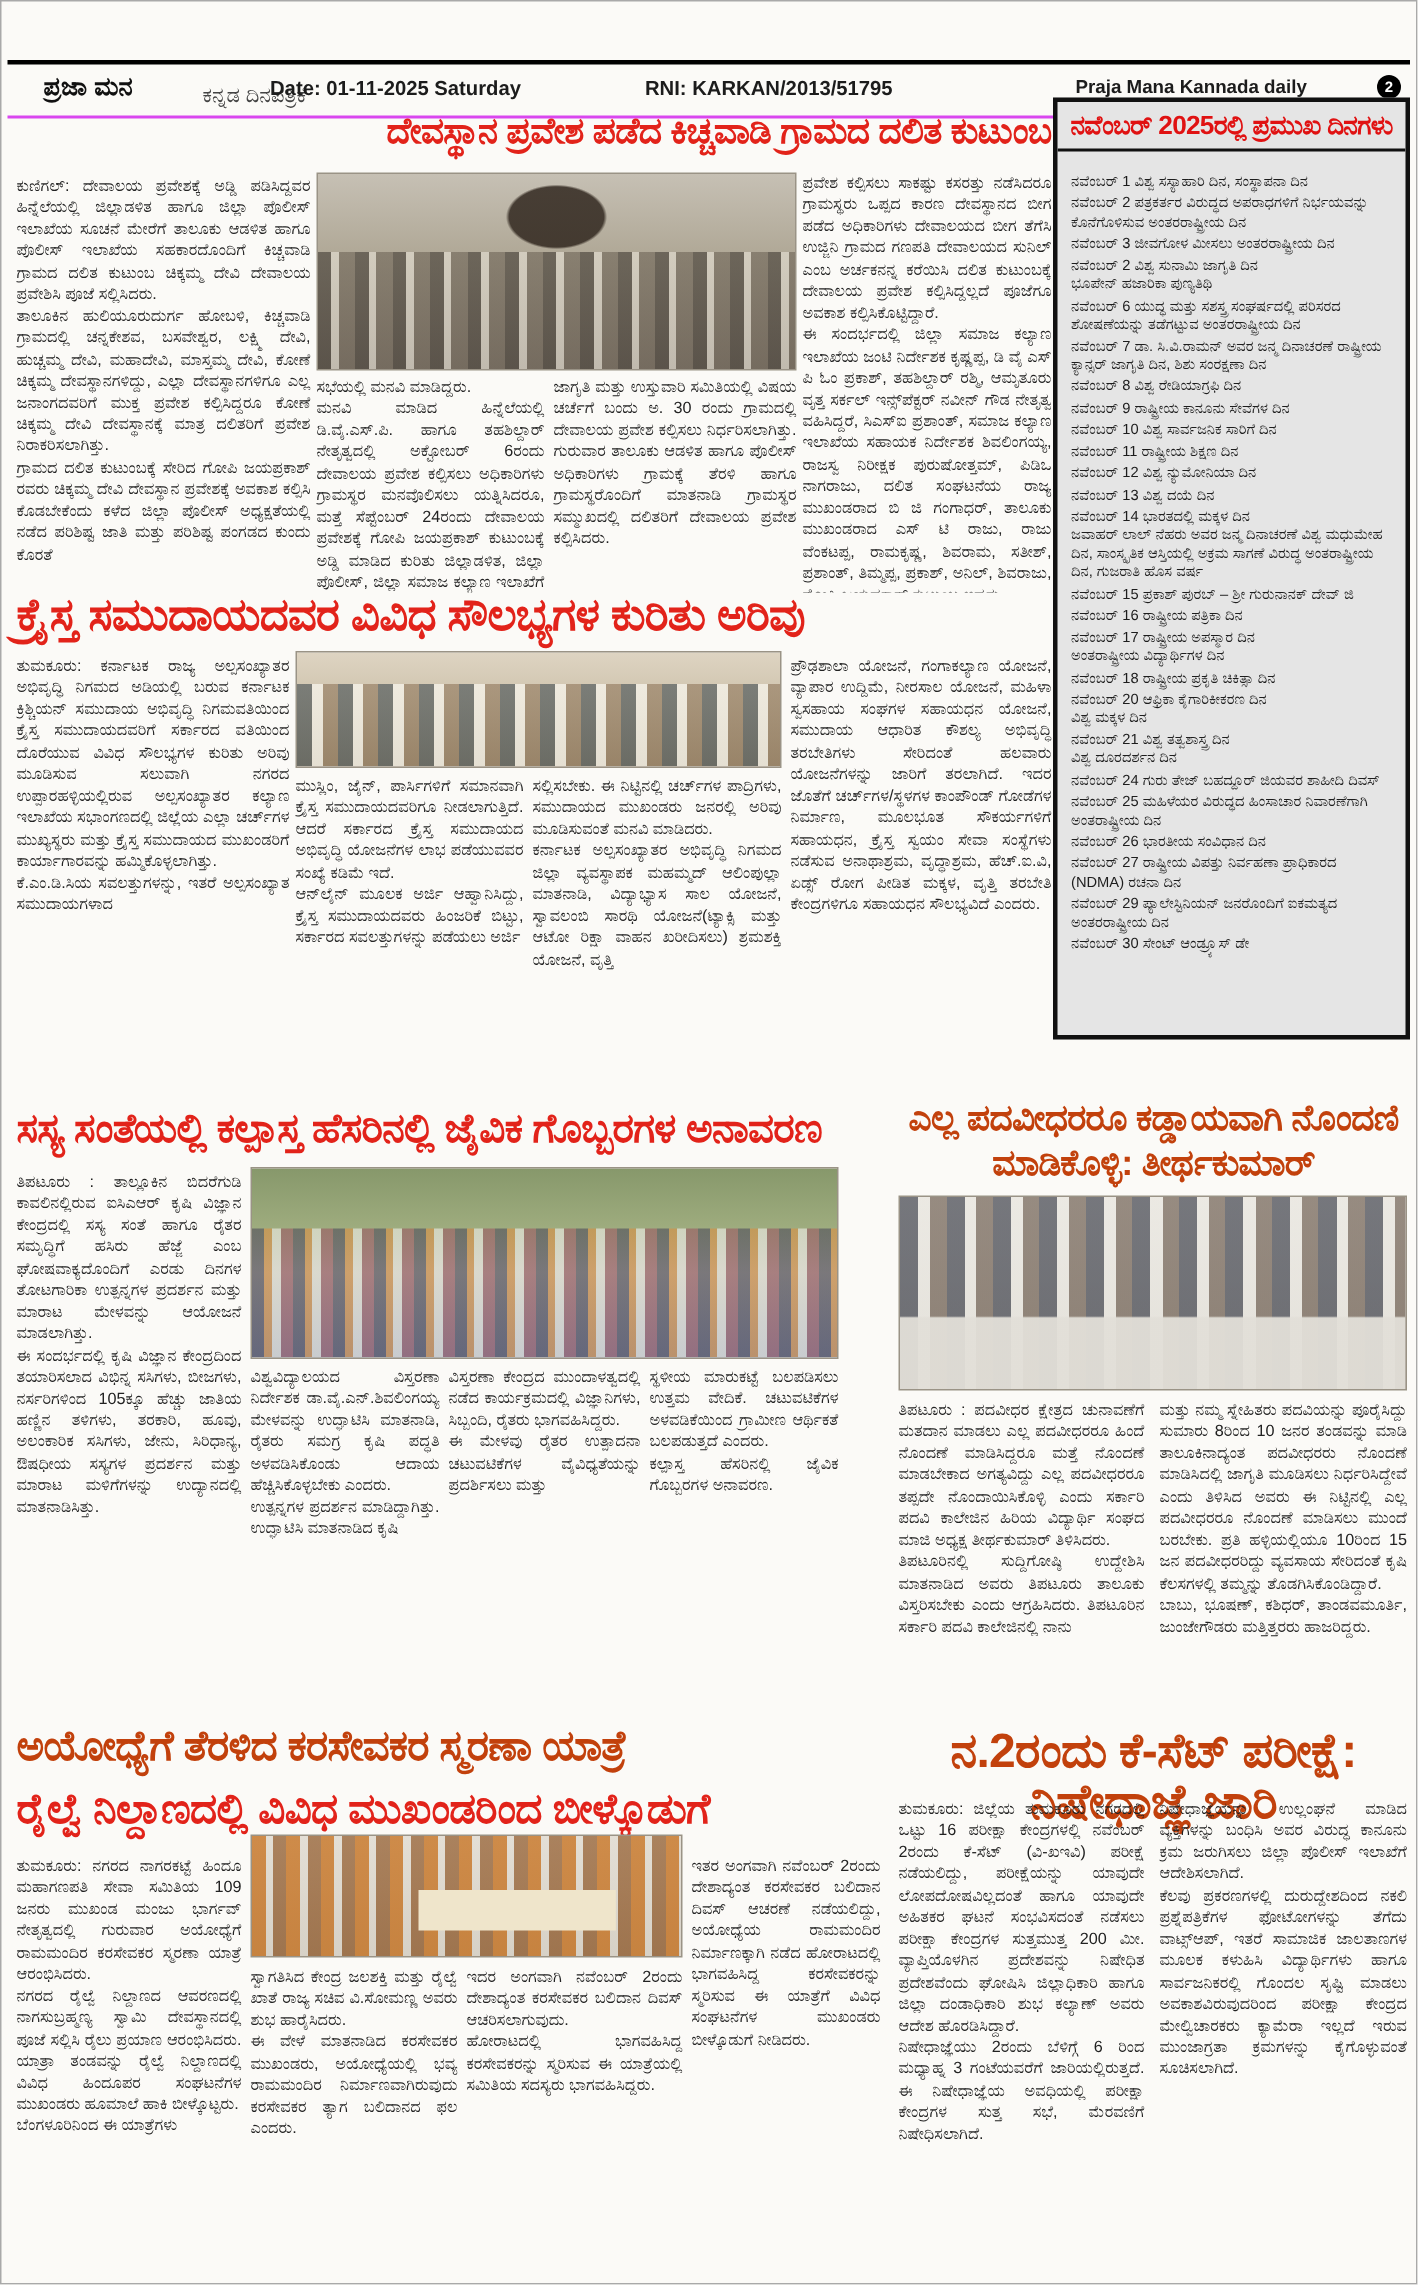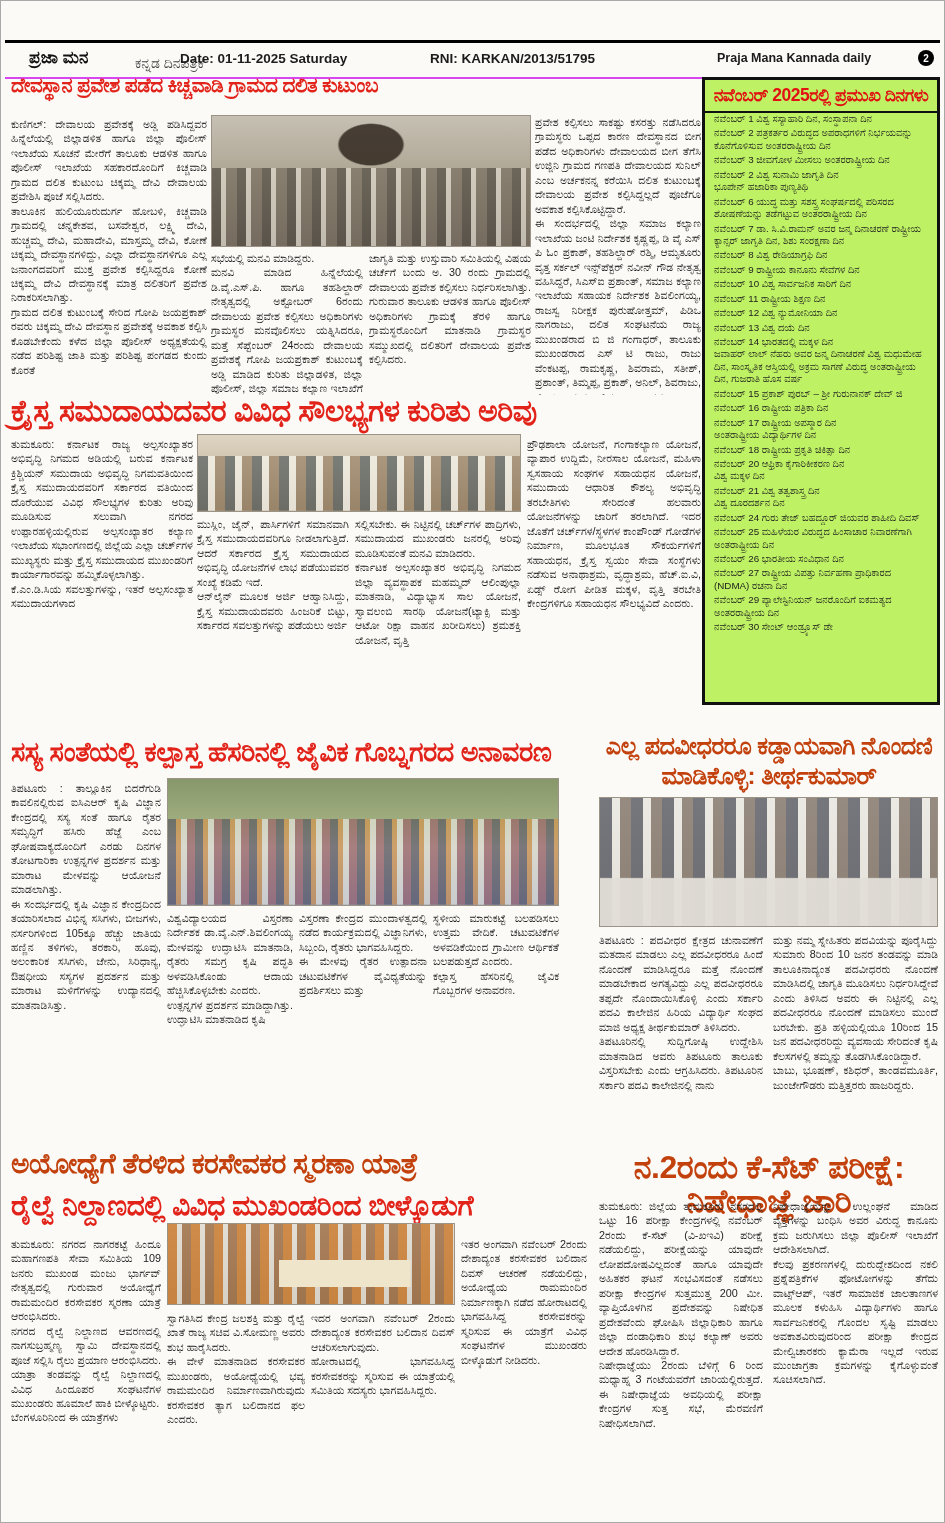--- a/index.html
+++ b/index.html
@@ -67,49 +67,49 @@
   .ph-karsevak{
     background-image:
       linear-gradient(#efe5cb,#efe5cb),
       repeating-linear-gradient(90deg, rgba(208,120,35,.75) 0 9px, rgba(245,240,230,.6) 9px 14px, rgba(150,85,30,.6) 14px 23px),
       linear-gradient(180deg,#c9c5bd 0%,#a9a296 100%);
     background-size:46% 34%,100% 100%,100% 100%;
     background-position:72% 68%,0 0,0 0;background-repeat:no-repeat;
   }
   
   .nov-box{
-    position:absolute;left:701px;top:76px;width:238px;height:628px;
-    border:3px solid #111;background:#bef264;box-sizing:border-box;overflow:hidden;
+    position:absolute;left:701px;top:64px;width:238px;height:628px;
+    border:3px solid #111;background:#e5e5e5;box-sizing:border-box;overflow:hidden;
   }
   .nov-title{
     font-weight:bold;color:#e01212;font-size:17.5px;text-align:center;
     padding:5px 2px;border-bottom:2px solid #111;letter-spacing:-0.5px;
   }
-  .nov-list{list-style:none;margin:0;padding:0 9px 5px 9px;}
+  .nov-list{list-style:none;margin:0;padding:15px 9px 5px 9px;}
   .nov-list li{
     font-size:9.8px;line-height:1.27;margin-bottom:2px;color:#1d1d1d;
     text-align:left;white-space:pre-line;
   }
 </style>
 </head>
 <body>
 
 <div class="page">
 
   <div class="masthead">
     <span class="logo">ಪ್ರಜಾ ಮನ</span>
     <span class="logo-sub">ಕನ್ನಡ ದಿನಪತ್ರಿಕೆ</span>
     <span class="mh-date">Date: 01-11-2025 Saturday</span>
     <span class="mh-rni">RNI: KARKAN/2013/51795</span>
     <span class="mh-paper">Praja Mana Kannada daily</span>
     <span class="page-badge">2</span>
   </div>
 
   <section>
-    <h1 class="hl hl-red" style="left:10px;top:74px;width:690px;font-size:20px;margin:0;">ದೇವಸ್ಥಾನ ಪ್ರವೇಶ ಪಡೆದ ಕಿಚ್ಚವಾಡಿ ಗ್ರಾಮದ ದಲಿತ ಕುಟುಂಬ</h1>
+    <h1 class="hl hl-red" style="left:10px;top:74px;width:690px;font-size:24px;margin:0;text-align:right;">ದೇವಸ್ಥಾನ ಪ್ರವೇಶ ಪಡೆದ ಕಿಚ್ಚವಾಡಿ ಗ್ರಾಮದ ದಲಿತ ಕುಟುಂಬ</h1>
     <div class="bt" style="left:10px;top:116px;width:196px;height:278px;">ಕುಣಿಗಲ್: ದೇವಾಲಯ ಪ್ರವೇಶಕ್ಕೆ ಅಡ್ಡಿ ಪಡಿಸಿದ್ದವರ ಹಿನ್ನೆಲೆಯಲ್ಲಿ ಜಿಲ್ಲಾಡಳಿತ ಹಾಗೂ ಜಿಲ್ಲಾ ಪೊಲೀಸ್ ಇಲಾಖೆಯ ಸೂಚನೆ ಮೇರೆಗೆ ತಾಲೂಕು ಆಡಳಿತ ಹಾಗೂ ಪೊಲೀಸ್ ಇಲಾಖೆಯ ಸಹಕಾರದೊಂದಿಗೆ ಕಿಚ್ಚವಾಡಿ ಗ್ರಾಮದ ದಲಿತ ಕುಟುಂಬ ಚಿಕ್ಕಮ್ಮ ದೇವಿ ದೇವಾಲಯ ಪ್ರವೇಶಿಸಿ ಪೂಜೆ ಸಲ್ಲಿಸಿದರು.
 ತಾಲೂಕಿನ ಹುಲಿಯೂರುದುರ್ಗ ಹೋಬಳಿ, ಕಿಚ್ಚವಾಡಿ ಗ್ರಾಮದಲ್ಲಿ ಚನ್ನಕೇಶವ, ಬಸವೇಶ್ವರ, ಲಕ್ಷ್ಮಿ ದೇವಿ, ಹುಚ್ಚಮ್ಮ ದೇವಿ, ಮಹಾದೇವಿ, ಮಾಸ್ತಮ್ಮ ದೇವಿ, ಕೋಣೆ ಚಿಕ್ಕಮ್ಮ ದೇವಸ್ಥಾನಗಳಿದ್ದು, ಎಲ್ಲಾ ದೇವಸ್ಥಾನಗಳಿಗೂ ಎಲ್ಲ ಜನಾಂಗದವರಿಗೆ ಮುಕ್ತ ಪ್ರವೇಶ ಕಲ್ಪಿಸಿದ್ದರೂ ಕೋಣೆ ಚಿಕ್ಕಮ್ಮ ದೇವಿ ದೇವಸ್ಥಾನಕ್ಕೆ ಮಾತ್ರ ದಲಿತರಿಗೆ ಪ್ರವೇಶ ನಿರಾಕರಿಸಲಾಗಿತ್ತು.
 ಗ್ರಾಮದ ದಲಿತ ಕುಟುಂಬಕ್ಕೆ ಸೇರಿದ ಗೋಪಿ ಜಯಪ್ರಕಾಶ್ ರವರು ಚಿಕ್ಕಮ್ಮ ದೇವಿ ದೇವಸ್ಥಾನ ಪ್ರವೇಶಕ್ಕೆ ಅವಕಾಶ ಕಲ್ಪಿಸಿ ಕೊಡಬೇಕೆಂದು ಕಳೆದ ಜಿಲ್ಲಾ ಪೊಲೀಸ್ ಅಧ್ಯಕ್ಷತೆಯಲ್ಲಿ ನಡೆದ ಪರಿಶಿಷ್ಟ ಜಾತಿ ಮತ್ತು ಪರಿಶಿಷ್ಟ ಪಂಗಡದ ಕುಂದು ಕೊರತೆ</div>
     <div class="photo ph-temple" style="left:210px;top:114px;width:320px;height:132px;"></div>
     <div class="bt" style="left:210px;top:250px;width:152px;height:144px;">ಸಭೆಯಲ್ಲಿ ಮನವಿ ಮಾಡಿದ್ದರು.
 ಮನವಿ ಮಾಡಿದ ಹಿನ್ನೆಲೆಯಲ್ಲಿ ಡಿ.ವೈ.ಎಸ್.ಪಿ. ಹಾಗೂ ತಹಶಿಲ್ದಾರ್ ನೇತೃತ್ವದಲ್ಲಿ ಅಕ್ಟೋಬರ್ 6ರಂದು ದೇವಾಲಯ ಪ್ರವೇಶ ಕಲ್ಪಿಸಲು ಅಧಿಕಾರಿಗಳು ಗ್ರಾಮಸ್ಥರ ಮನವೊಲಿಸಲು ಯತ್ನಿಸಿದರೂ, ಮತ್ತೆ ಸೆಪ್ಟೆಂಬರ್ 24ರಂದು ದೇವಾಲಯ ಪ್ರವೇಶಕ್ಕೆ ಗೋಪಿ ಜಯಪ್ರಕಾಶ್ ಕುಟುಂಬಕ್ಕೆ ಅಡ್ಡಿ ಮಾಡಿದ ಕುರಿತು ಜಿಲ್ಲಾಡಳಿತ, ಜಿಲ್ಲಾ ಪೊಲೀಸ್, ಜಿಲ್ಲಾ ಸಮಾಜ ಕಲ್ಯಾಣ ಇಲಾಖೆಗೆ ದೂರು ನೀಡಿದ್ದರು. ಜಿಲ್ಲಾ</div>
     <div class="bt" style="left:368px;top:250px;width:162px;height:144px;">ಜಾಗೃತಿ ಮತ್ತು ಉಸ್ತುವಾರಿ ಸಮಿತಿಯಲ್ಲಿ ವಿಷಯ ಚರ್ಚೆಗೆ ಬಂದು ಅ. 30 ರಂದು ಗ್ರಾಮದಲ್ಲಿ ದೇವಾಲಯ ಪ್ರವೇಶ ಕಲ್ಪಿಸಲು ನಿರ್ಧರಿಸಲಾಗಿತ್ತು. ಗುರುವಾರ ತಾಲೂಕು ಆಡಳಿತ ಹಾಗೂ ಪೊಲೀಸ್ ಅಧಿಕಾರಿಗಳು ಗ್ರಾಮಕ್ಕೆ ತೆರಳಿ ಹಾಗೂ ಗ್ರಾಮಸ್ಥರೊಂದಿಗೆ ಮಾತನಾಡಿ ಗ್ರಾಮಸ್ಥರ ಸಮ್ಮುಖದಲ್ಲಿ ದಲಿತರಿಗೆ ದೇವಾಲಯ ಪ್ರವೇಶ ಕಲ್ಪಿಸಿದರು.</div>
     <div class="bt" style="left:534px;top:114px;width:166px;height:280px;">ಪ್ರವೇಶ ಕಲ್ಪಿಸಲು ಸಾಕಷ್ಟು ಕಸರತ್ತು ನಡೆಸಿದರೂ ಗ್ರಾಮಸ್ಥರು ಒಪ್ಪದ ಕಾರಣ ದೇವಸ್ಥಾನದ ಬೀಗ ಪಡೆದ ಅಧಿಕಾರಿಗಳು ದೇವಾಲಯದ ಬೀಗ ತೆಗೆಸಿ ಉಜ್ಜಿನಿ ಗ್ರಾಮದ ಗಣಪತಿ ದೇವಾಲಯದ ಸುನಿಲ್ ಎಂಬ ಅರ್ಚಕನನ್ನ ಕರೆಯಿಸಿ ದಲಿತ ಕುಟುಂಬಕ್ಕೆ ದೇವಾಲಯ ಪ್ರವೇಶ ಕಲ್ಪಿಸಿದ್ದಲ್ಲದೆ ಪೂಜೆಗೂ ಅವಕಾಶ ಕಲ್ಪಿಸಿಕೊಟ್ಟಿದ್ದಾರೆ.
 ಈ ಸಂದರ್ಭದಲ್ಲಿ ಜಿಲ್ಲಾ ಸಮಾಜ ಕಲ್ಯಾಣ ಇಲಾಖೆಯ ಜಂಟಿ ನಿರ್ದೇಶಕ ಕೃಷ್ಣಪ್ಪ, ಡಿ ವೈ ಎಸ್ ಪಿ ಓಂ ಪ್ರಕಾಶ್, ತಹಶಿಲ್ದಾರ್ ರಶ್ಮಿ, ಆಮೃತೂರು ವೃತ್ತ ಸರ್ಕಲ್ ಇನ್ಸ್‌ಪೆಕ್ಟರ್ ನವೀನ್ ಗೌಡ ನೇತೃತ್ವ ವಹಿಸಿದ್ದರೆ, ಸಿಎಸ್‌ಐ ಪ್ರಶಾಂತ್, ಸಮಾಜ ಕಲ್ಯಾಣ ಇಲಾಖೆಯ ಸಹಾಯಕ ನಿರ್ದೇಶಕ ಶಿವಲಿಂಗಯ್ಯ, ರಾಜಸ್ವ ನಿರೀಕ್ಷಕ ಪುರುಷೋತ್ತಮ್, ಪಿಡಿಒ ನಾಗರಾಜು, ದಲಿತ ಸಂಘಟನೆಯ ರಾಜ್ಯ ಮುಖಂಡರಾದ ಬಿ ಜಿ ಗಂಗಾಧರ್, ತಾಲೂಕು ಮುಖಂಡರಾದ ಎಸ್ ಟಿ ರಾಜು, ರಾಜು ವೆಂಕಟಪ್ಪ, ರಾಮಕೃಷ್ಣ, ಶಿವರಾಮ, ಸತೀಶ್, ಪ್ರಶಾಂತ್, ತಿಮ್ಮಪ್ಪ, ಪ್ರಕಾಶ್, ಅನಿಲ್, ಶಿವರಾಜು, ಗೋಪಿ ಜಯಪ್ರಕಾಶ್ ಕುಟುಂಬ ಇದ್ದರು.</div>
   </section>
@@ -156,21 +156,21 @@
 ಕೆ.ಎಂ.ಡಿ.ಸಿಯ ಸವಲತ್ತುಗಳನ್ನು, ಇತರೆ ಅಲ್ಪಸಂಖ್ಯಾತ ಸಮುದಾಯಗಳಾದ</div>
     <div class="photo ph-posters" style="left:196px;top:433px;width:324px;height:78px;"></div>
     <div class="bt" style="left:196px;top:516px;width:152px;height:218px;">ಮುಸ್ಲಿಂ, ಜೈನ್, ಪಾರ್ಸಿಗಳಿಗೆ ಸಮಾನವಾಗಿ ಕ್ರೈಸ್ತ ಸಮುದಾಯದವರಿಗೂ ನೀಡಲಾಗುತ್ತಿದೆ. ಆದರೆ ಸರ್ಕಾರದ ಕ್ರೈಸ್ತ ಸಮುದಾಯದ ಅಭಿವೃದ್ಧಿ ಯೋಜನೆಗಳ ಲಾಭ ಪಡೆಯುವವರ ಸಂಖ್ಯೆ ಕಡಿಮೆ ಇದೆ.
 ಆನ್‌ಲೈನ್ ಮೂಲಕ ಅರ್ಜಿ ಆಹ್ವಾನಿಸಿದ್ದು, ಕ್ರೈಸ್ತ ಸಮುದಾಯದವರು ಹಿಂಜರಿಕೆ ಬಿಟ್ಟು, ಸರ್ಕಾರದ ಸವಲತ್ತುಗಳನ್ನು ಪಡೆಯಲು ಅರ್ಜಿ</div>
     <div class="bt" style="left:354px;top:516px;width:166px;height:218px;">ಸಲ್ಲಿಸಬೇಕು. ಈ ನಿಟ್ಟಿನಲ್ಲಿ ಚರ್ಚ್‌ಗಳ ಪಾದ್ರಿಗಳು, ಸಮುದಾಯದ ಮುಖಂಡರು ಜನರಲ್ಲಿ ಅರಿವು ಮೂಡಿಸುವಂತೆ ಮನವಿ ಮಾಡಿದರು.
 ಕರ್ನಾಟಕ ಅಲ್ಪಸಂಖ್ಯಾತರ ಅಭಿವೃದ್ಧಿ ನಿಗಮದ ಜಿಲ್ಲಾ ವ್ಯವಸ್ಥಾಪಕ ಮಹಮ್ಮದ್ ಆಲಿಂಪುಲ್ಲಾ ಮಾತನಾಡಿ, ವಿದ್ಯಾಭ್ಯಾಸ ಸಾಲ ಯೋಜನೆ, ಸ್ವಾವಲಂಬಿ ಸಾರಥಿ ಯೋಜನೆ(ಟ್ಯಾಕ್ಸಿ ಮತ್ತು ಆಟೋ ರಿಕ್ಷಾ ವಾಹನ ಖರೀದಿಸಲು) ಶ್ರಮಶಕ್ತಿ ಯೋಜನೆ, ವೃತ್ತಿ</div>
     <div class="bt" style="left:526px;top:436px;width:174px;height:298px;">ಪ್ರೌಢಶಾಲಾ ಯೋಜನೆ, ಗಂಗಾಕಲ್ಯಾಣ ಯೋಜನೆ, ವ್ಯಾಪಾರ ಉದ್ದಿಮೆ, ನೀರಸಾಲ ಯೋಜನೆ, ಮಹಿಳಾ ಸ್ವಸಹಾಯ ಸಂಘಗಳ ಸಹಾಯಧನ ಯೋಜನೆ, ಸಮುದಾಯ ಆಧಾರಿತ ಕೌಶಲ್ಯ ಅಭಿವೃದ್ಧಿ ತರಬೇತಿಗಳು ಸೇರಿದಂತೆ ಹಲವಾರು ಯೋಜನೆಗಳನ್ನು ಜಾರಿಗೆ ತರಲಾಗಿದೆ. ಇದರ ಜೊತೆಗೆ ಚರ್ಚ್‌ಗಳ/ಸ್ಥಳಗಳ ಕಾಂಪೌಂಡ್ ಗೋಡೆಗಳ ನಿರ್ಮಾಣ, ಮೂಲಭೂತ ಸೌಕರ್ಯಗಳಿಗೆ ಸಹಾಯಧನ, ಕ್ರೈಸ್ತ ಸ್ವಯಂ ಸೇವಾ ಸಂಸ್ಥೆಗಳು ನಡೆಸುವ ಅನಾಥಾಶ್ರಮ, ವೃದ್ಧಾಶ್ರಮ, ಹೆಚ್.ಐ.ವಿ, ಏಡ್ಸ್ ರೋಗ ಪೀಡಿತ ಮಕ್ಕಳ, ವೃತ್ತಿ ತರಬೇತಿ ಕೇಂದ್ರಗಳಿಗೂ ಸಹಾಯಧನ ಸೌಲಭ್ಯವಿದೆ ಎಂದರು.</div>
   </section>
 
   <section>
-    <h1 class="hl hl-red" style="left:10px;top:737px;width:576px;font-size:27px;margin:0;">ಸಸ್ಯ ಸಂತೆಯಲ್ಲಿ ಕಲ್ಪಾಸ್ತ ಹೆಸರಿನಲ್ಲಿ ಜೈವಿಕ ಗೊಬ್ನಗರದ ಅನಾವರಣ</h1>
+    <h1 class="hl hl-red" style="left:10px;top:737px;width:576px;font-size:27px;margin:0;">ಸಸ್ಯ ಸಂತೆಯಲ್ಲಿ ಕಲ್ಪಾಸ್ತ ಹೆಸರಿನಲ್ಲಿ ಜೈವಿಕ ಗೊಬ್ಬರಗಳ ಅನಾವರಣ</h1>
     <div class="bt" style="left:10px;top:780px;width:150px;height:362px;">ತಿಪಟೂರು : ತಾಲ್ಲೂಕಿನ ಬಿದರೆಗುಡಿ ಕಾವಲಿನಲ್ಲಿರುವ ಐಸಿಎಆರ್ ಕೃಷಿ ವಿಜ್ಞಾನ ಕೇಂದ್ರದಲ್ಲಿ ಸಸ್ಯ ಸಂತೆ ಹಾಗೂ ರೈತರ ಸಮೃದ್ಧಿಗೆ ಹಸಿರು ಹೆಜ್ಜೆ ಎಂಬ ಘೋಷವಾಕ್ಯದೊಂದಿಗೆ ಎರಡು ದಿನಗಳ ತೋಟಗಾರಿಕಾ ಉತ್ಪನ್ನಗಳ ಪ್ರದರ್ಶನ ಮತ್ತು ಮಾರಾಟ ಮೇಳವನ್ನು ಆಯೋಜನೆ ಮಾಡಲಾಗಿತ್ತು.
 ಈ ಸಂದರ್ಭದಲ್ಲಿ ಕೃಷಿ ವಿಜ್ಞಾನ ಕೇಂದ್ರದಿಂದ ತಯಾರಿಸಲಾದ ವಿಭಿನ್ನ ಸಸಿಗಳು, ಬೀಜಗಳು, ನರ್ಸರಿಗಳಿಂದ 105ಕ್ಕೂ ಹೆಚ್ಚು ಜಾತಿಯ ಹಣ್ಣಿನ ತಳಿಗಳು, ತರಕಾರಿ, ಹೂವು, ಅಲಂಕಾರಿಕ ಸಸಿಗಳು, ಜೇನು, ಸಿರಿಧಾನ್ಯ, ಔಷಧೀಯ ಸಸ್ಯಗಳ ಪ್ರದರ್ಶನ ಮತ್ತು ಮಾರಾಟ ಮಳಿಗೆಗಳನ್ನು ಉದ್ಯಾನದಲ್ಲಿ ಮಾತನಾಡಿಸಿತ್ತು.</div>
     <div class="photo ph-ribbon" style="left:166px;top:777px;width:392px;height:128px;"></div>
     <div class="bt" style="left:166px;top:910px;width:126px;height:232px;">ವಿಶ್ವವಿದ್ಯಾಲಯದ ವಿಸ್ತರಣಾ ನಿರ್ದೇಶಕ ಡಾ.ವೈ.ಎನ್.ಶಿವಲಿಂಗಯ್ಯ ಮೇಳವನ್ನು ಉದ್ಘಾಟಿಸಿ ಮಾತನಾಡಿ, ರೈತರು ಸಮಗ್ರ ಕೃಷಿ ಪದ್ಧತಿ ಅಳವಡಿಸಿಕೊಂಡು ಆದಾಯ ಹೆಚ್ಚಿಸಿಕೊಳ್ಳಬೇಕು ಎಂದರು.
 ಉತ್ಪನ್ನಗಳ ಪ್ರದರ್ಶನ ಮಾಡಿದ್ದಾಗಿತ್ತು. ಉದ್ಘಾಟಿಸಿ ಮಾತನಾಡಿದ ಕೃಷಿ</div>
     <div class="bt" style="left:298px;top:910px;width:128px;height:232px;">ವಿಸ್ತರಣಾ ಕೇಂದ್ರದ ಮುಂದಾಳತ್ವದಲ್ಲಿ ನಡೆದ ಕಾರ್ಯಕ್ರಮದಲ್ಲಿ ವಿಜ್ಞಾನಿಗಳು, ಸಿಬ್ಬಂದಿ, ರೈತರು ಭಾಗವಹಿಸಿದ್ದರು.
 ಈ ಮೇಳವು ರೈತರ ಉತ್ಪಾದನಾ ಚಟುವಟಿಕೆಗಳ ವೈವಿಧ್ಯತೆಯನ್ನು ಪ್ರದರ್ಶಿಸಲು ಮತ್ತು</div>
     <div class="bt" style="left:432px;top:910px;width:126px;height:232px;">ಸ್ಥಳೀಯ ಮಾರುಕಟ್ಟೆ ಬಲಪಡಿಸಲು ಉತ್ತಮ ವೇದಿಕೆ. ಚಟುವಟಿಕೆಗಳ ಅಳವಡಿಕೆಯಿಂದ ಗ್ರಾಮೀಣ ಆರ್ಥಿಕತೆ ಬಲಪಡುತ್ತದೆ ಎಂದರು.
 ಕಲ್ಪಾಸ್ತ ಹೆಸರಿನಲ್ಲಿ ಜೈವಿಕ ಗೊಬ್ಬರಗಳ ಅನಾವರಣ.</div>
   </section>

